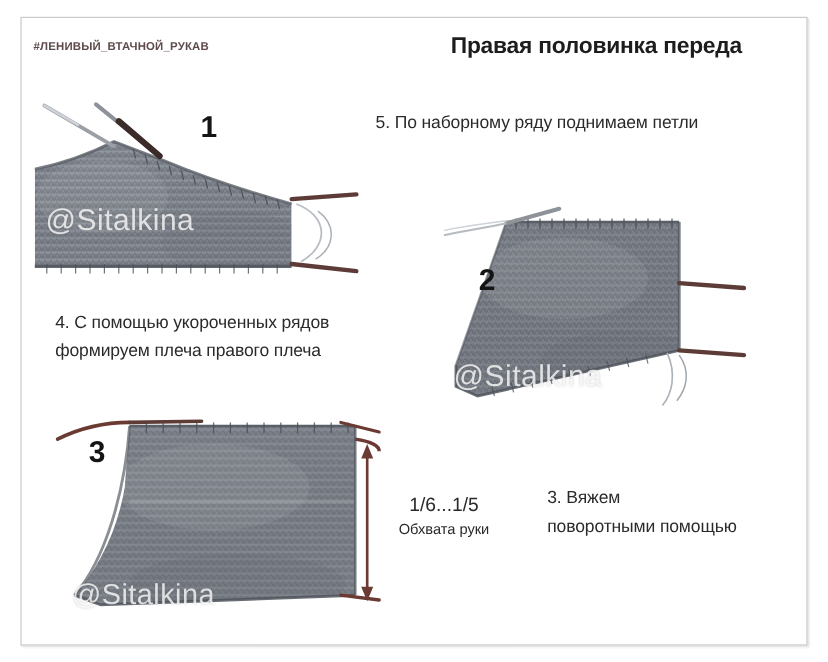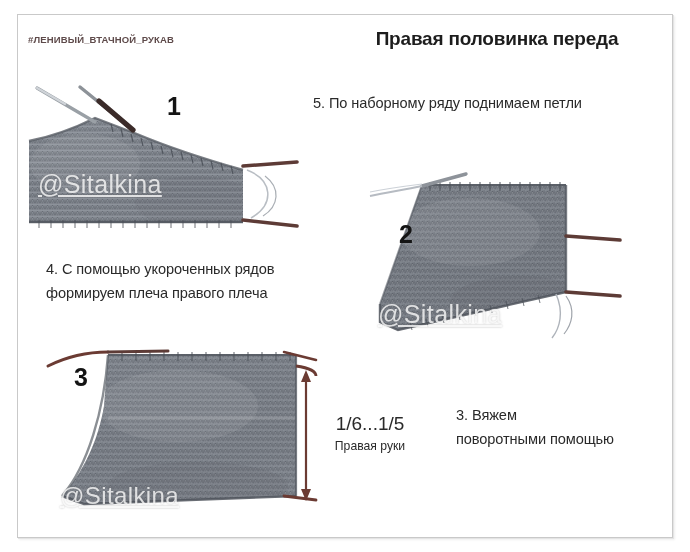--- a/index.html
+++ b/index.html
@@ -85,21 +85,21 @@
   
   .measure-label {
     position: absolute;
     left: 322px;
     top: 410px;
     width: 96px;
     text-align: center;
     color: #2a2a2a;
     line-height: 1.45;
   }
-  .measure-label .frac { display: block; font-size: 19px; }
+  .measure-label .frac { display: block; font-size: 16px; }
   .measure-label .cap  { display: block; font-size: 12.2px; }
 
   .measure-arrow {
     position: absolute;
     left: 296px;
     top: 368px;
     width: 20px;
     height: 135px;
   }
 
@@ -108,21 +108,20 @@
   .swatch-wrap svg { display: block; overflow: visible; }
 
   .wm {
     position: absolute;
     font-size: 25px;
     color: rgba(255,255,255,0.78);
     font-family: "Liberation Sans", "DejaVu Sans", sans-serif;
     letter-spacing: 0.4px;
     pointer-events: none;
     text-shadow: 0 0 2px rgba(90,90,90,0.35);
-    text-decoration: underline;
   }
   .wm-1 { left: 38px;  top: 170px; }
   .wm-2 { left: 378px; top: 300px; }
   .wm-3 { left: 60px;  top: 482px; font-size: 24px; }
 
   
   #panel1 { left: 25px;  top: 84px;  width: 290px; height: 150px; }
   #panel2 { left: 370px; top: 172px; width: 300px; height: 172px; }
   #panel3 { left: 48px;  top: 346px; width: 268px; height: 172px; }
 </style>
@@ -384,21 +383,21 @@
   <div class="measure-arrow">
     <svg width="20" height="135" viewBox="0 0 20 135">
       <line x1="10" y1="8" x2="10" y2="127" stroke="#6b3b33" stroke-width="2.2"></line>
       <path d="M10,2 L5,14 L15,14 Z" fill="#6b3b33"></path>
       <path d="M10,133 L5,121 L15,121 Z" fill="#6b3b33"></path>
     </svg>
   </div>
 
   <div class="measure-label">
     <span class="frac">1/6...1/5</span>
-    <span class="cap">Правая руки</span>
+    <span class="cap">Обхвата руки</span>
   </div>
 
   <div class="step-text step-text-3">
     <span class="ln">3. Вяжем</span>
     <span class="ln">поворотными помощью</span>
   </div>
 
 </div>
 
 </body></html>

